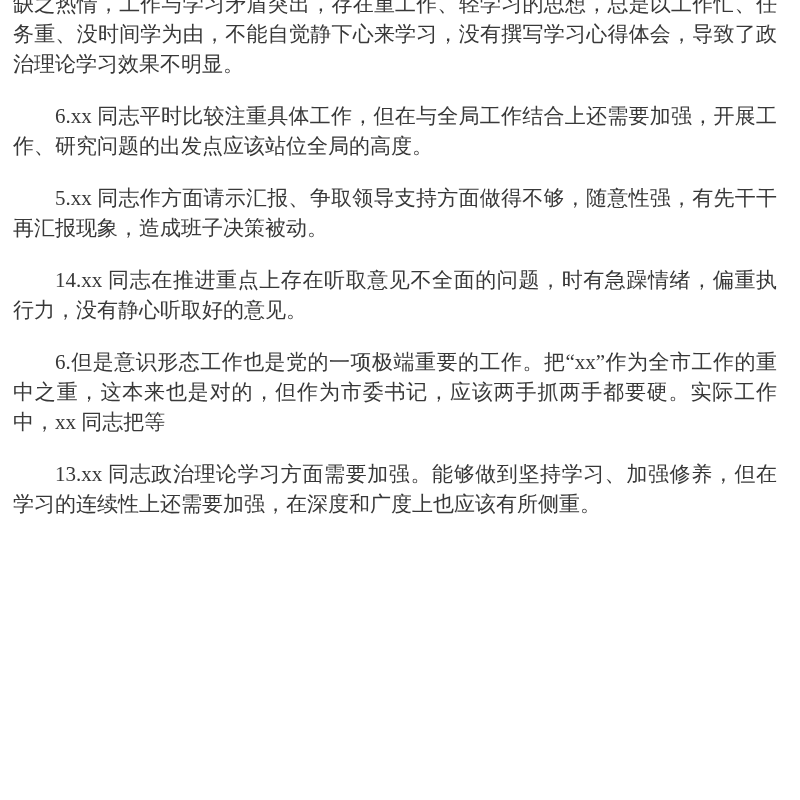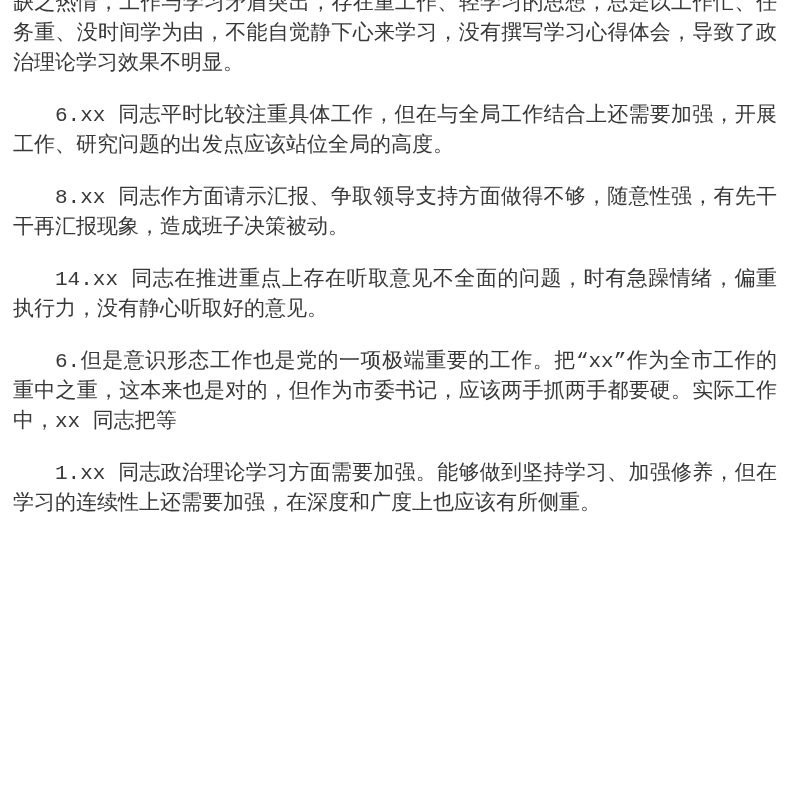--- a/index.html
+++ b/index.html
@@ -9,21 +9,21 @@
     height: 800px;
     overflow: hidden;
     background: #ffffff;
   }
   .doc-page {
     box-sizing: border-box;
     width: 800px;
     height: 800px;
     padding: 0 23px 0 13px;
     overflow: hidden;
-    font-family: Liberation Mono, monospace;
+    font-family: Liberation Serif, serif;
     color: #383838;
     background: #ffffff;
   }
   p.para {
     margin: 0 0 22px 0;
     font-size: 21px;
     line-height: 30px;
     text-align: justify;
     text-indent: 42px;
     word-break: break-all;
@@ -35,17 +35,17 @@
   p.para.first-cut {
     margin-top: -11px;
   }
 </style>
 </head>
 <body>
 
 <div class="doc-page">
   <p class="para no-indent first-cut">缺之热情，工作与学习矛盾突出，存在重工作、轻学习的思想，总是以工作忙、任务重、没时间学为由，不能自觉静下心来学习，没有撰写学习心得体会，导致了政治理论学习效果不明显。</p>
   <p class="para">6.xx 同志平时比较注重具体工作，但在与全局工作结合上还需要加强，开展工作、研究问题的出发点应该站位全局的高度。</p>
-  <p class="para">8.xx 同志作方面请示汇报、争取领导支持方面做得不够，随意性强，有先干干再汇报现象，造成班子决策被动。</p>
+  <p class="para">5.xx 同志作方面请示汇报、争取领导支持方面做得不够，随意性强，有先干干再汇报现象，造成班子决策被动。</p>
   <p class="para">14.xx 同志在推进重点上存在听取意见不全面的问题，时有急躁情绪，偏重执行力，没有静心听取好的意见。</p>
   <p class="para">6.但是意识形态工作也是党的一项极端重要的工作。把“xx”作为全市工作的重中之重，这本来也是对的，但作为市委书记，应该两手抓两手都要硬。实际工作中，xx 同志把等</p>
-  <p class="para">1.xx 同志政治理论学习方面需要加强。能够做到坚持学习、加强修养，但在学习的连续性上还需要加强，在深度和广度上也应该有所侧重。</p>
+  <p class="para">13.xx 同志政治理论学习方面需要加强。能够做到坚持学习、加强修养，但在学习的连续性上还需要加强，在深度和广度上也应该有所侧重。</p>
 </div>
 
 </body></html>

